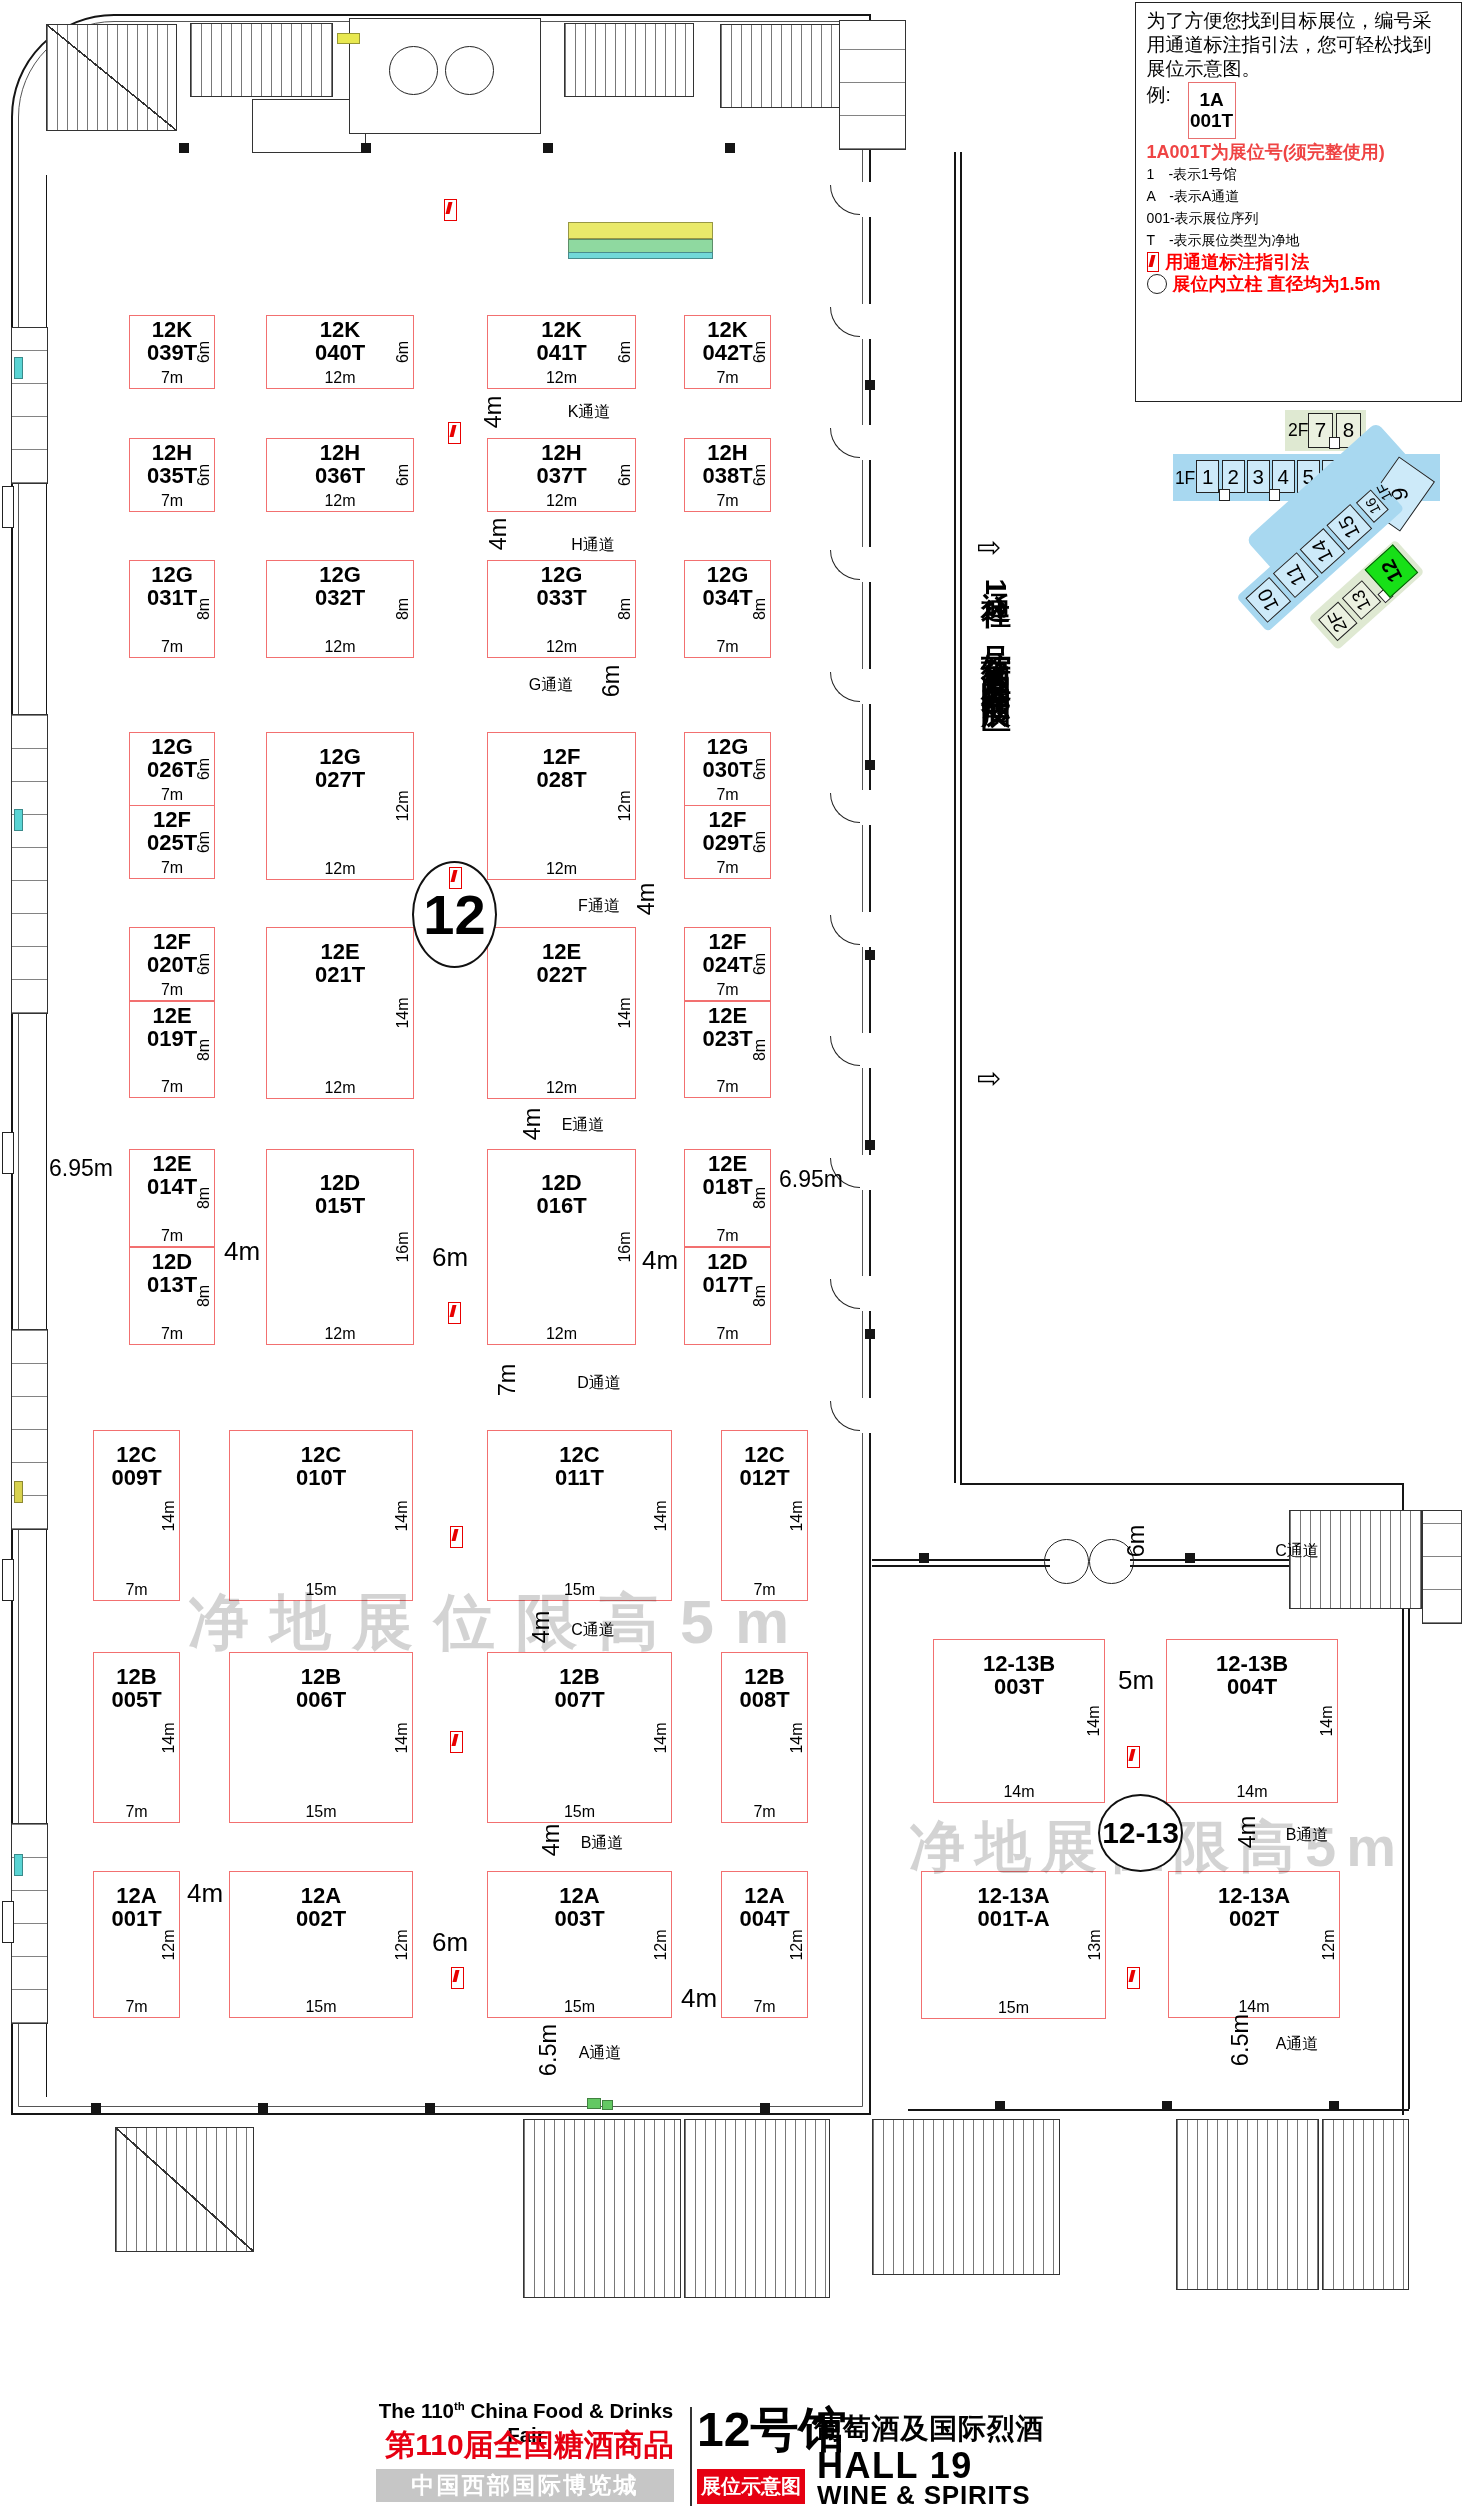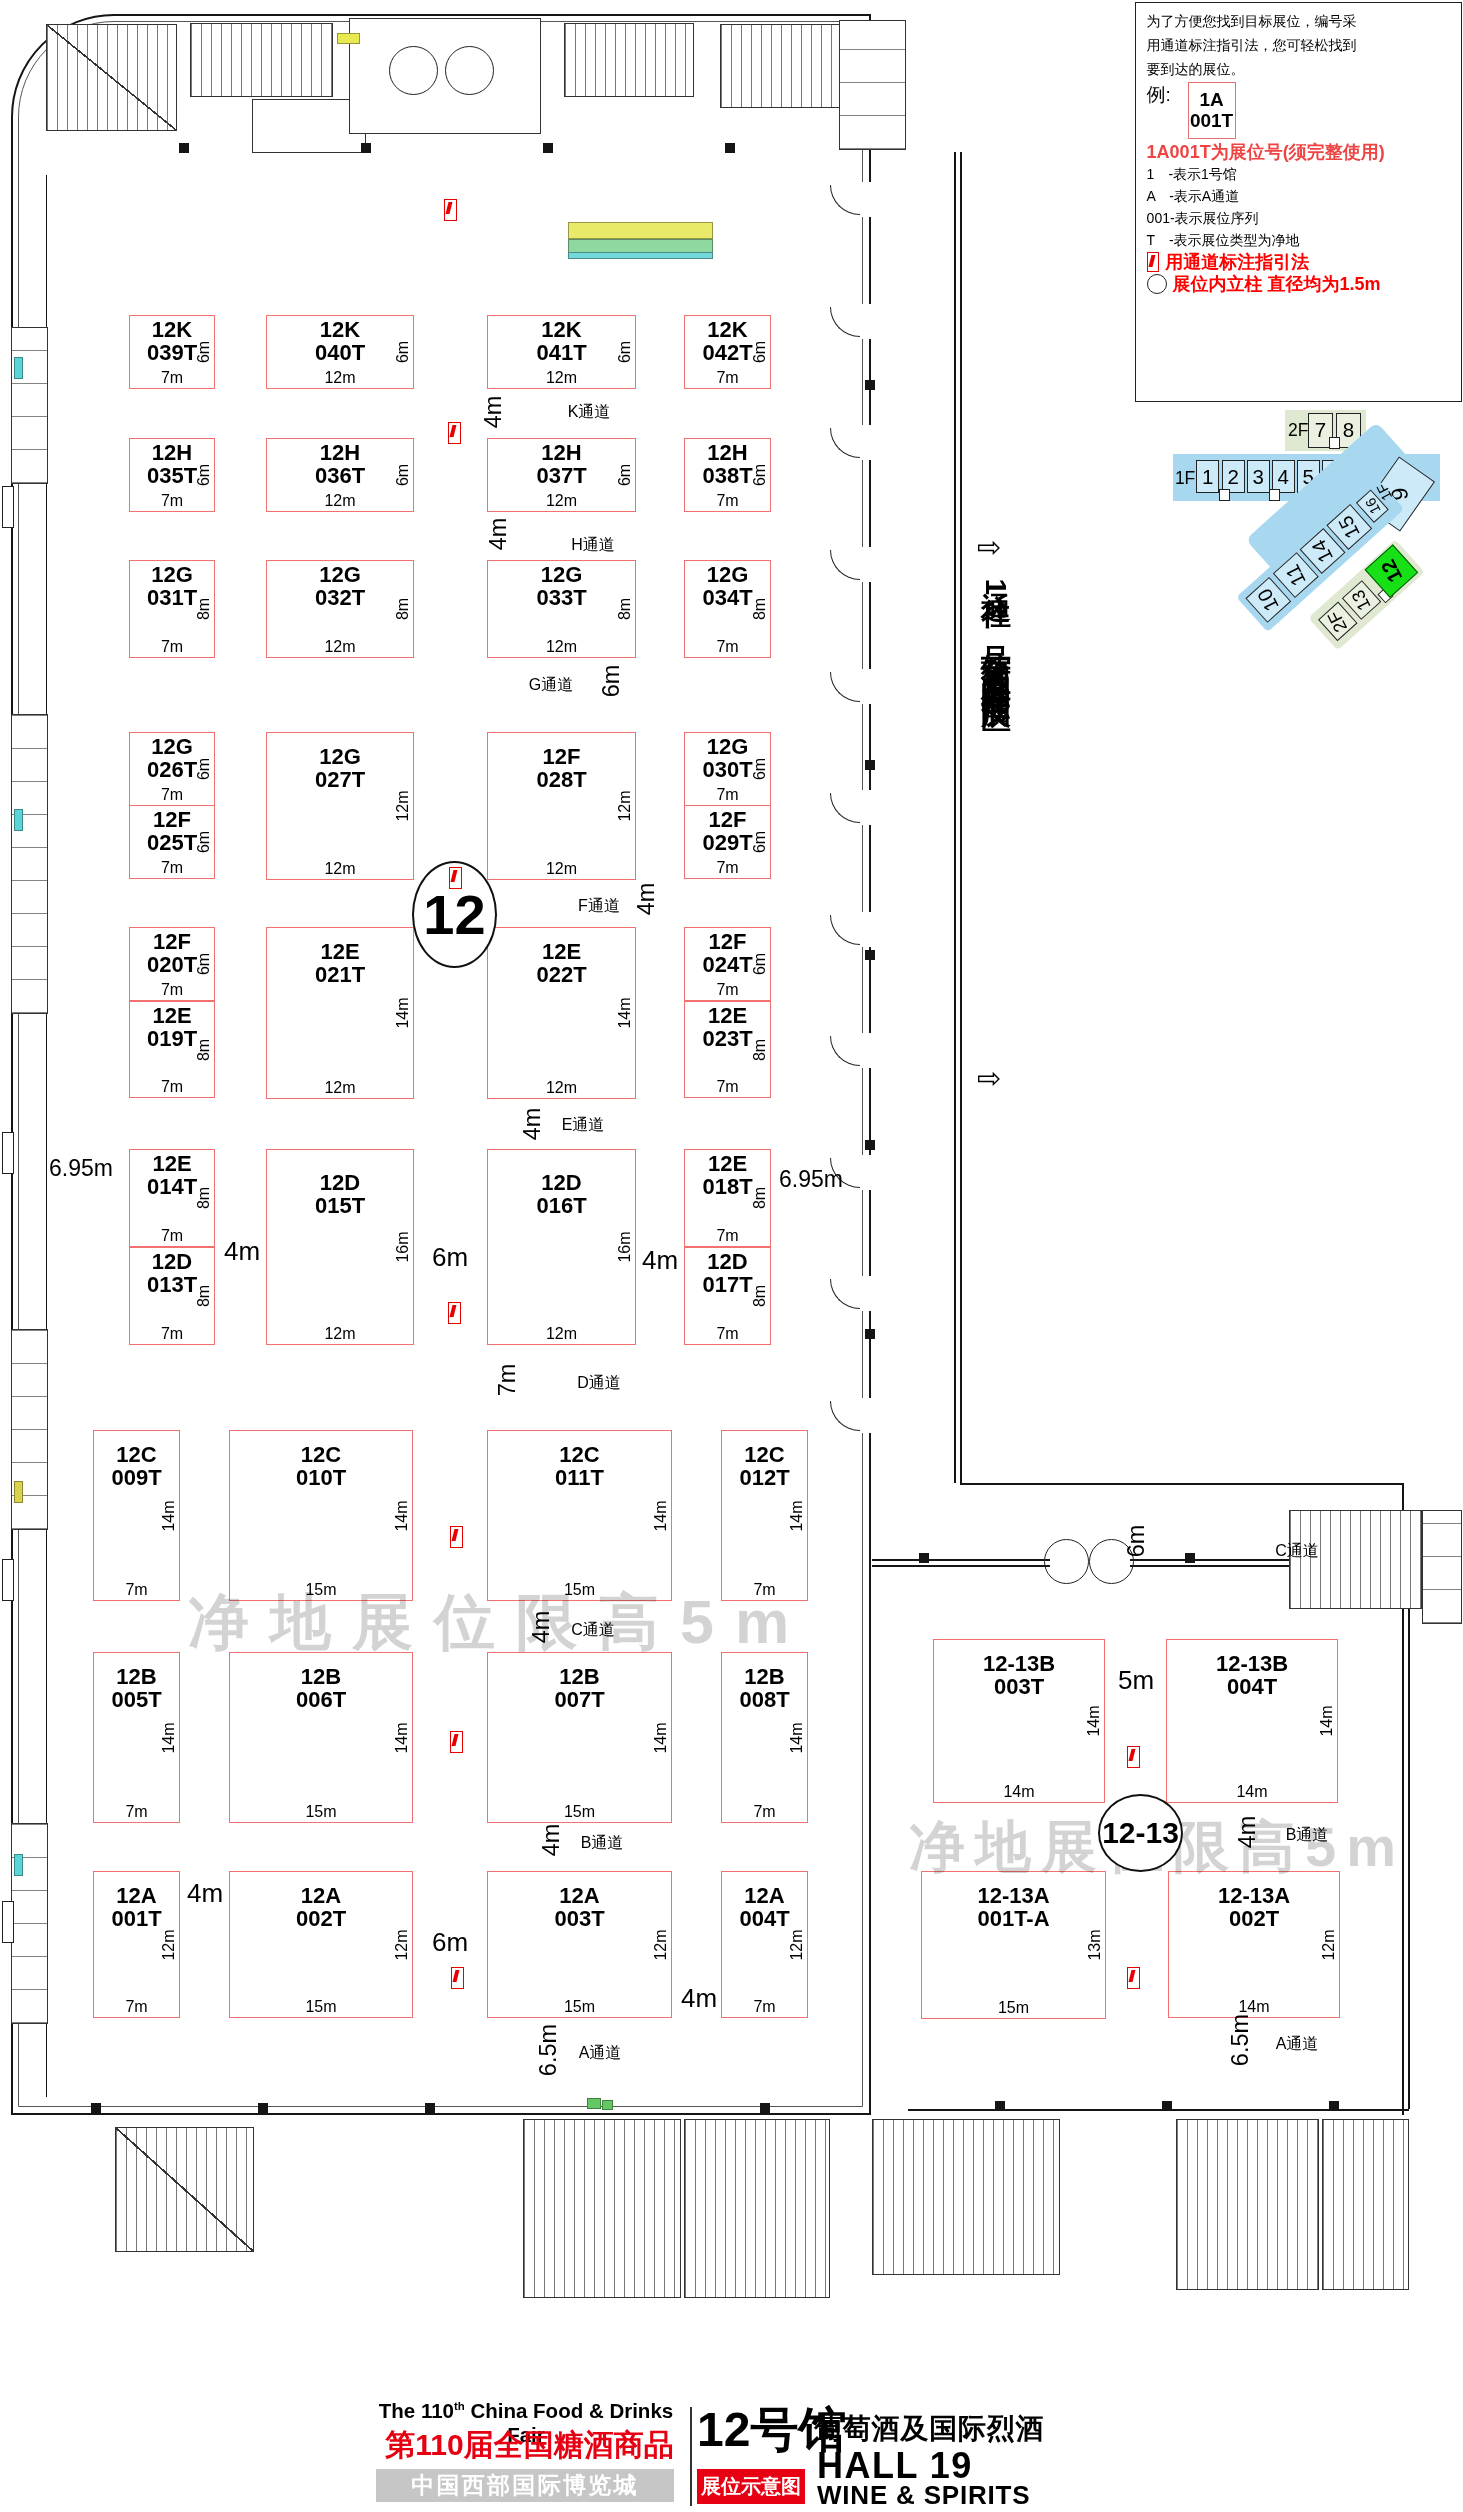--- a/index.html
+++ b/index.html
@@ -37,21 +37,21 @@
   .wm-main{left:188px;top:1582px;font-size:61px;letter-spacing:21px;}
   .wm-annex{left:909px;top:1810px;font-size:56px;letter-spacing:10px;}
   .hallmark{position:absolute;border:2.3px solid #111;border-radius:50%;background:#fff;display:flex;align-items:center;justify-content:center;font-weight:bold;z-index:4;}
   .hm-main{left:412px;top:861px;width:81px;height:103px;font-size:56px;}
   .hm-annex{left:1098px;top:1794px;width:81px;height:74px;font-size:30px;}
   .corridor-text{position:absolute;left:975px;top:568px;writing-mode:vertical-rl;font-size:30px;font-weight:bold;letter-spacing:5.3px;z-index:5;}
   .corridor-arrow{position:absolute;font-size:29px;z-index:5;}
   .ca-top{left:977px;top:530px;}
   .ca-bottom{left:977px;top:1061px;}
   .legend{position:absolute;left:1135px;top:1.5px;width:327px;height:400px;border:1.5px solid #222;box-sizing:border-box;padding:6px 7.6px 3px 10.6px;background:#fff;z-index:8;overflow:hidden;}
-  .lg-intro{font-size:14px;line-height:24px;}
+  .lg-intro{font-size:19px;line-height:24px;}
   .lg-example-row{display:flex;align-items:flex-start;margin:1.5px 0 3px;font-size:19px;}
   .lg-example-box{display:flex;align-items:center;just-content:center;justify-content:center;text-align:center;width:46px;height:55px;border:1.5px solid #e87070;margin-left:16.7px;font-weight:bold;font-size:19px;line-height:1.1;white-space:pre-line;}
   .lg-rednote{color:#ef4444;font-weight:bold;font-size:18px;line-height:21px;}
   .lg-code{font-size:14px;line-height:22px;}
   .lg-swatches{margin-top:6px;margin-bottom:1.5px;}
   .sw-row{display:flex;align-items:center;height:20.5px;}
   .sw-box{width:14.4px;height:14.4px;border:1.5px solid;margin-right:6px;flex:none;background:#fff;}
   .sw-label{font-size:17.5px;}
   .lg-fire-row,.lg-col-row{display:flex;align-items:center;gap:6px;height:22px;}
   .lg-red{color:#f00;font-weight:bold;font-size:18px;white-space:nowrap;}
@@ -512,21 +512,21 @@
   <div class="hallmark hm-main">12</div>
   <div class="hallmark hm-annex">12-13</div>
 
   <div class="corridor-arrow ca-top">⇨</div>
   <div class="corridor-text">通往13号馆葡萄酒及国际烈酒展区</div>
   <div class="corridor-arrow ca-bottom">⇨</div>
 
   <div class="legend">
     <div class="lg-intro">为了方便您找到目标展位，编号采</div>
     <div class="lg-intro">用通道标注指引法，您可轻松找到</div>
-    <div class="lg-intro">要到达的展位。</div>
+    <div class="lg-intro">展位示意图。</div>
     <div class="lg-example-row">
       <span>例:</span>
       <span class="lg-example-box">1A
 001T</span>
     </div>
     <div class="lg-rednote">1A001T为展位号(须完整使用)</div>
     <div class="lg-code">1　-表示1号馆</div>
     <div class="lg-code">A　-表示A通道</div>
     <div class="lg-code">001-表示展位序列</div>
     <div class="lg-code">T　-表示展位类型为净地</div>

